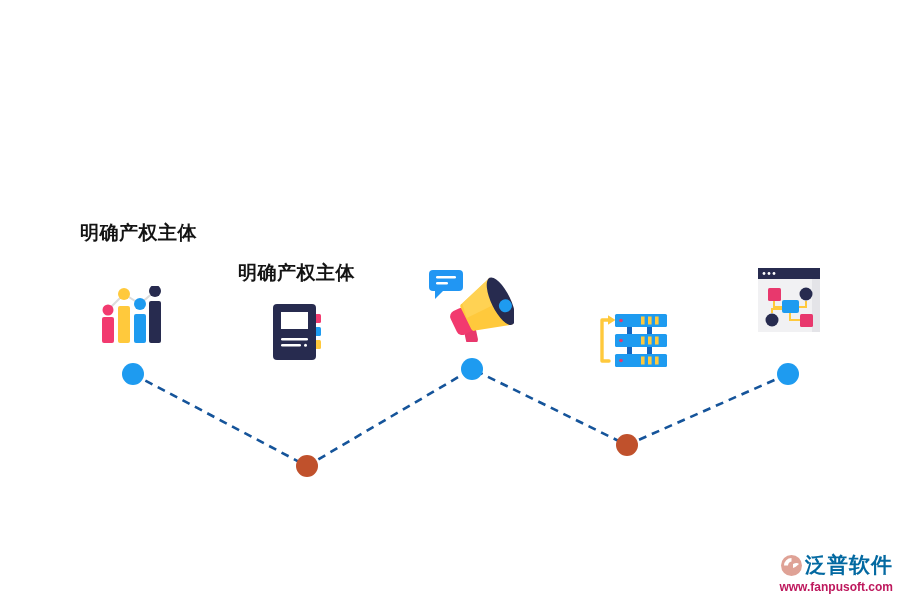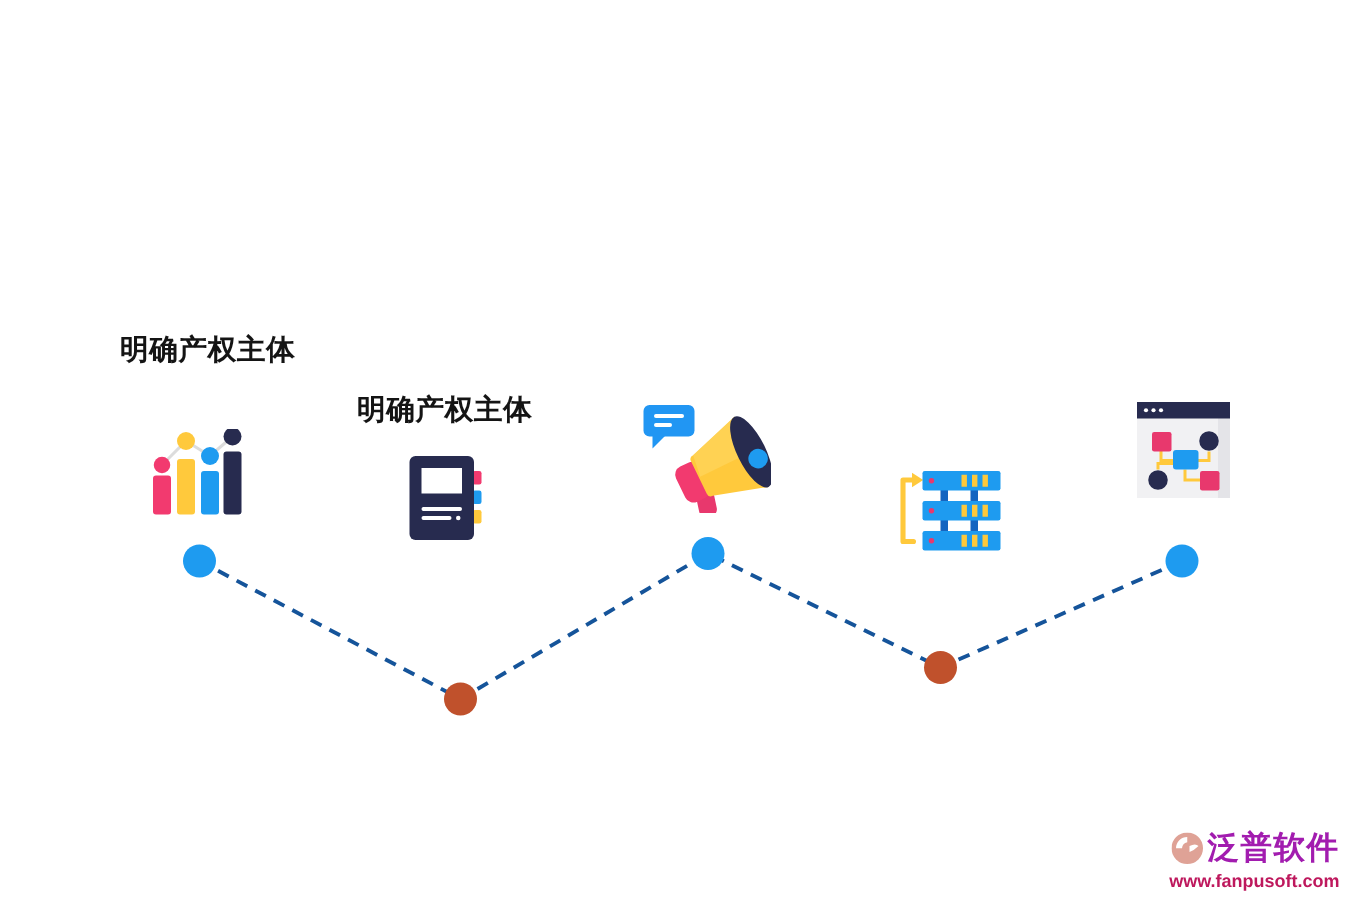--- a/index.html
+++ b/index.html
@@ -26,21 +26,21 @@
     position: absolute;
     left: 768px;
     top: 551px;
     width: 125px;
     text-align: right;
   }
   .watermark-top { display: flex; align-items: center; justify-content: flex-end; gap: 3px; }
   .watermark-brand {
     font-size: 21px;
     font-weight: 700;
-    color: #a21caf;
+    color: #0369a1;
     letter-spacing: 1px;
     white-space: nowrap;
   }
   .watermark-url {
     font-size: 12px;
     font-weight: 700;
     color: #be185d;
     margin-top: 1px;
     white-space: nowrap;
   }

